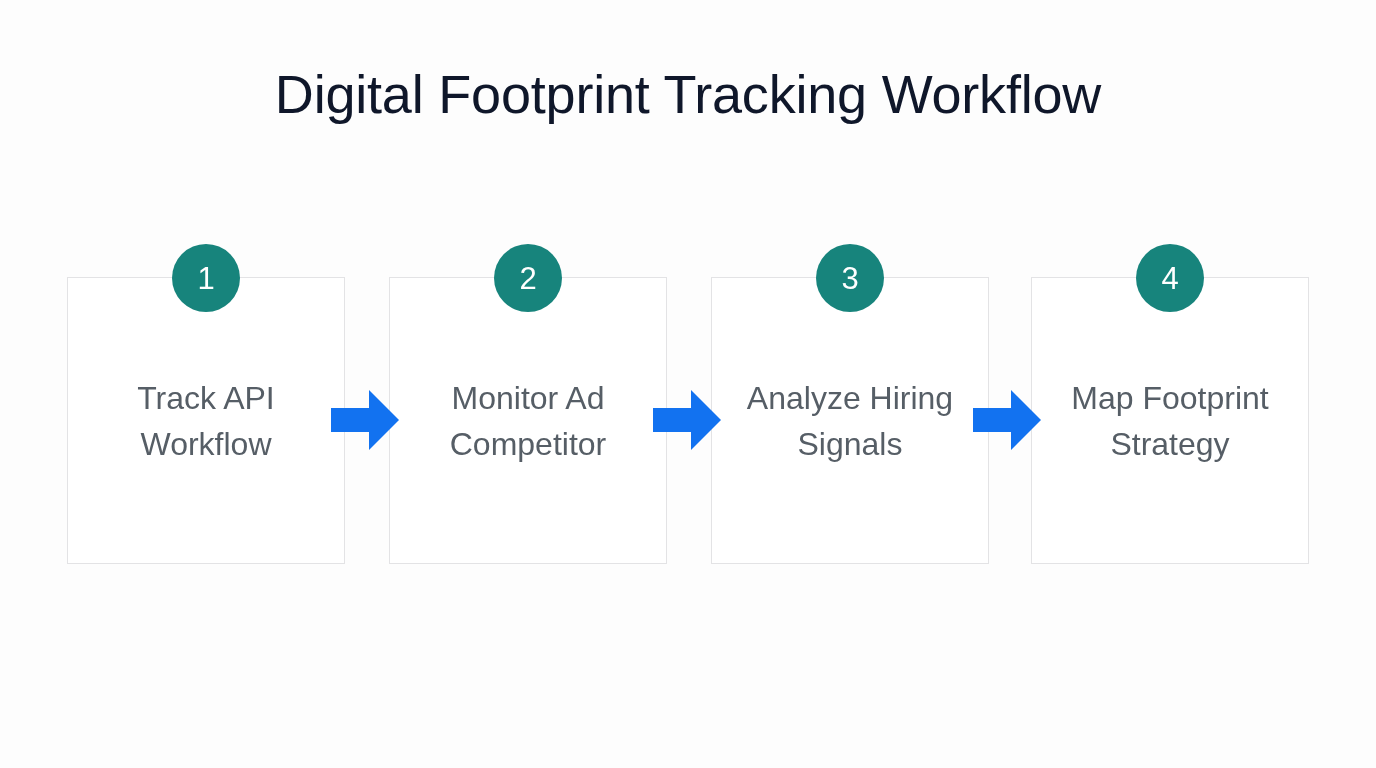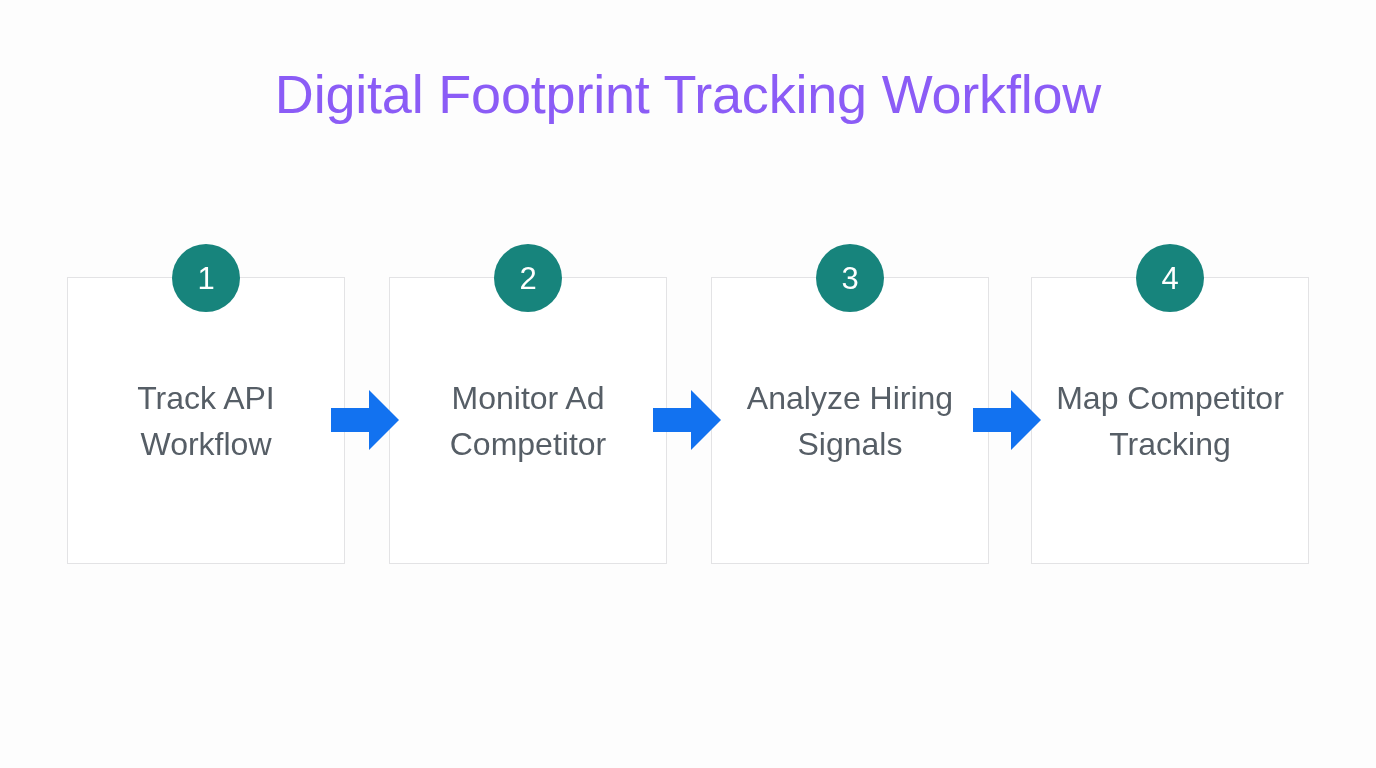--- a/index.html
+++ b/index.html
@@ -25,21 +25,21 @@
   
   .page-title {
     position: absolute;
     top: 62px;
     left: 0;
     width: 1376px;
     text-align: center;
     font-size: 54px;
     font-weight: 400;
     letter-spacing: -0.2px;
-    color: #8b5cf6;
+    color: #0f172a;
     line-height: 1.2;
     white-space: nowrap;
   }
 
   
   .flow {
     position: absolute;
     top: 277px;
     left: 67px;
     width: 1242px;
@@ -147,17 +147,17 @@
     </div>
 
     <div class="arrow arrow-3">
       <svg viewBox="0 0 68 60" xmlns="http://www.w3.org/2000/svg" aria-hidden="true">
         <polygon points="0,18 38,18 38,0 68,30 38,60 38,42 0,42" fill="#1272f0"></polygon>
       </svg>
     </div>
 
     <div class="step step-4">
       <div class="step-badge">4</div>
-      <div class="step-label">Map Competitor Tracking</div>
+      <div class="step-label">Map Footprint Strategy</div>
     </div>
 
   </div>
 </div>
 
 </body></html>

